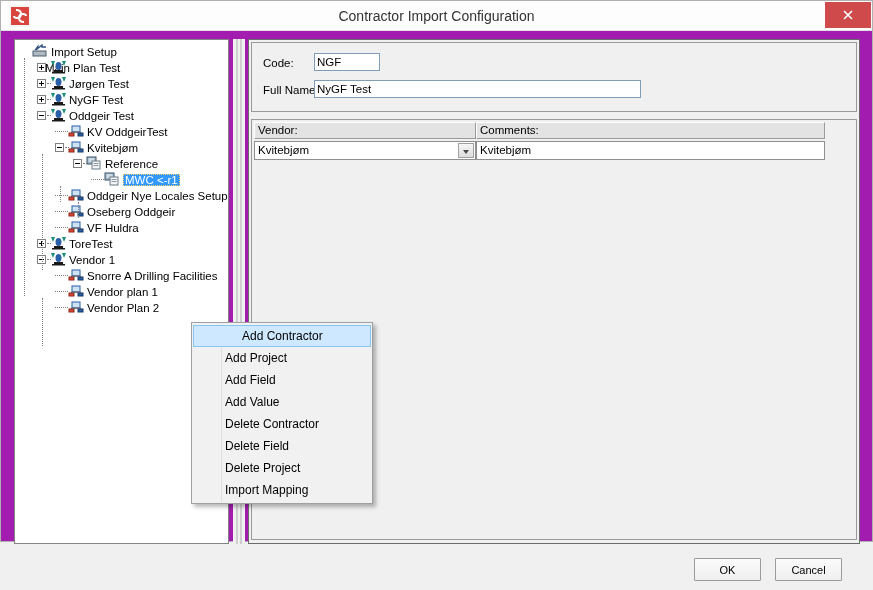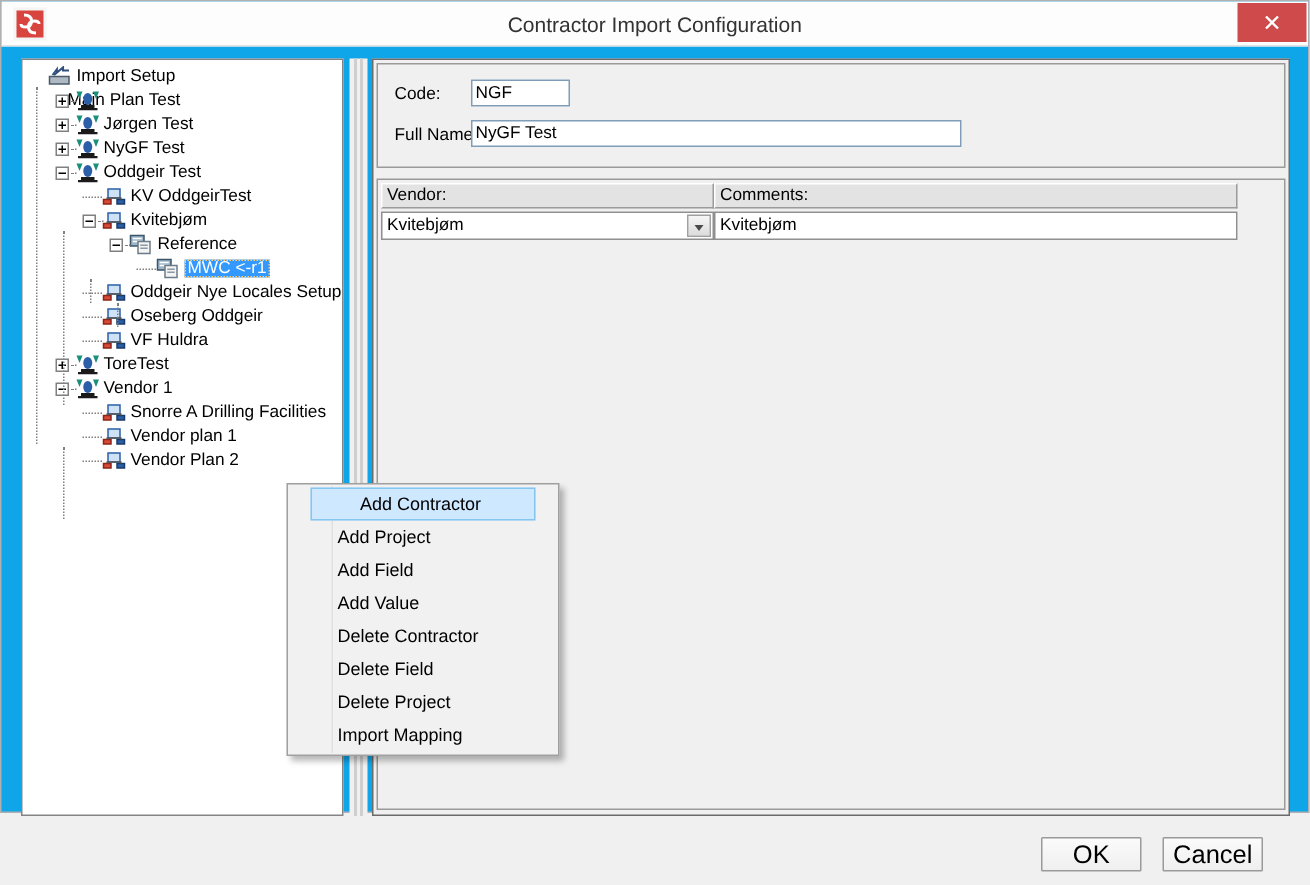--- a/index.html
+++ b/index.html
@@ -12,21 +12,21 @@
     overflow: hidden;
     font-family: "Liberation Sans", sans-serif;
     font-size: 11px;
     background: #f0f0f0;
   }
 
   #app {
     position: relative;
     width: 873px;
     height: 542px;
-    background: #0ea5e9;
+    background: #a21caf;
     border: 1px solid #b0b0b0;
     box-sizing: border-box;
   }
 
   
   .titlebar {
     position: absolute;
     left: 0; top: 0;
     width: 871px;
     height: 30px;
@@ -273,35 +273,35 @@
     padding-left: 33px;
     font-size: 12px;
     color: #000;
     cursor: default;
     box-sizing: border-box;
     z-index: 2;
   }
   .mi.hl {
     background: #cde8ff;
     border: 1px solid #86c5ef;
-    margin: 0 15px;
+    margin: 0 1px;
     height: 22px;
     line-height: 20px;
-    padding-left: 32px;
+    padding-left: 48px;
   }
 
   
   .btn {
     position: absolute;
     width: 67px; height: 23px;
     background: linear-gradient(#fbfbfb, #efefef);
     border: 1px solid #9a9a9a;
     box-sizing: border-box;
     font-family: "Liberation Sans", sans-serif;
-    font-size: 17px;
+    font-size: 11px;
     color: #000;
     cursor: pointer;
     border-radius: 1px;
   }
   .btn-ok { left: 693px; top: 557px; }
   .btn-cancel { left: 774px; top: 557px; }
 </style>
 </head>
 <body>
 

